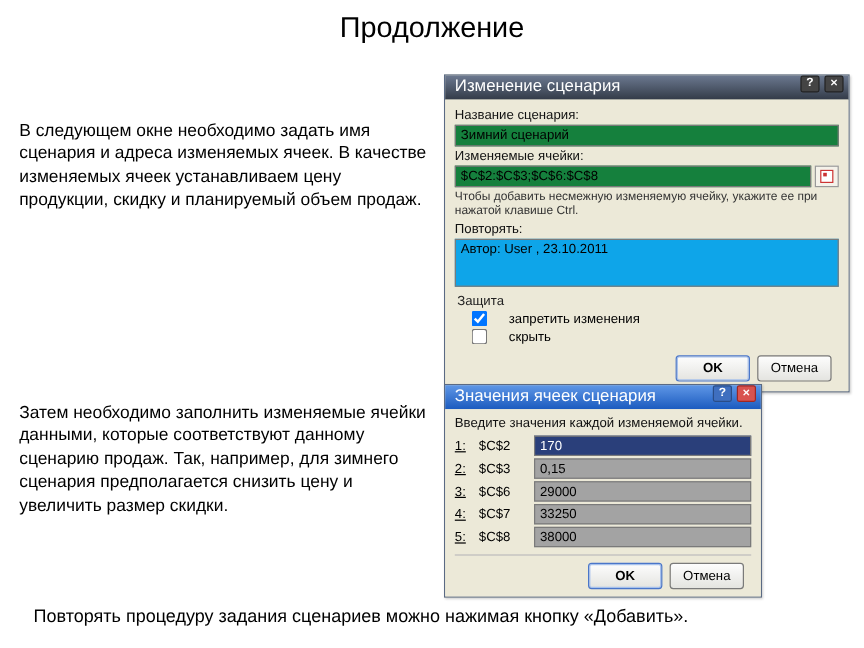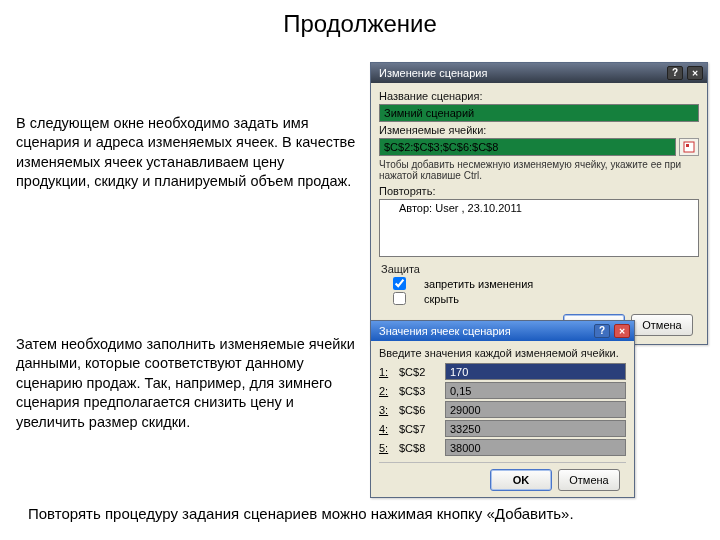--- a/index.html
+++ b/index.html
@@ -21,21 +21,21 @@
     font-weight: normal;
     margin: 10px 0 18px 0;
   }
   .para {
     position: absolute;
     left: 16px;
     width: 340px;
     font-size: 14.5px;
     line-height: 1.35;
   }
-  .para1 { top: 99px; }
+  .para1 { top: 85px; }
   .para2 { top: 320px; }
   .para3 {
     position: absolute;
     left: 28px;
     top: 490px;
     width: 680px;
     font-size: 15px;
   }
 
   
@@ -45,23 +45,23 @@
     background: #ECE9D8;
     font-size: 11px;
     box-shadow: 1px 1px 2px rgba(0,0,0,.2);
   }
   .dlg1 { left: 370px; top: 62px; width: 338px; }
   .titlebar {
     height: 20px;
     background: linear-gradient(#6b788f, #333b48);
     color: #fff;
     display: flex;
-    align-items: center;
+    align-items: flex-start;
     padding: 0 4px 0 8px;
-    font-size: 11px;
+    font-size: 14px;
     justify-content: space-between;
   }
   .titlebar .caption { flex: 1; }
   .titlebar .winbtns { display: flex; gap: 4px; }
   .winbtn {
     width: 16px; height: 14px;
     background: #444; border: 1px solid #222;
     color: #fff; font-size: 10px; line-height: 12px;
     text-align: center; border-radius: 2px;
     font-weight: bold;
@@ -77,22 +77,22 @@
   }
   .cells-row { display: flex; gap: 3px; }
   .cells-row .txt { flex: 1; }
   .ref-btn {
     width: 20px; height: 18px; border: 1px solid #999;
     background: #f4f2ea; display:flex; align-items:center; justify-content:center;
   }
   .ref-btn svg { width: 12px; height: 12px; }
   .hint { font-size: 10px; color: #333; margin: 3px 0 4px 0; }
   .note-box {
-    width: 100%; height: 58px; border: 1px solid #7a7a7a;
-    background: #ffffff; font-size: 11px; padding: 2px 19px; resize: none;
+    width: 100%; height: 40px; border: 1px solid #7a7a7a;
+    background: #0ea5e9; font-size: 11px; padding: 2px 4px; resize: none;
     font-family: Arial, sans-serif; display:block;
   }
   .group-label { font-size: 11px; color: #222; margin: 6px 0 2px 2px; }
   .chk-row { display:flex; align-items:center; gap:18px; margin: 2px 0 2px 14px; font-size: 11px; }
   .chk-row input { width: 13px; height: 13px; margin:0; }
   .dlg-buttons {
     display:flex; justify-content:flex-end; gap:6px;
     padding: 5px 6px 2px 0; margin-top:4px;
   }
   .btn {

